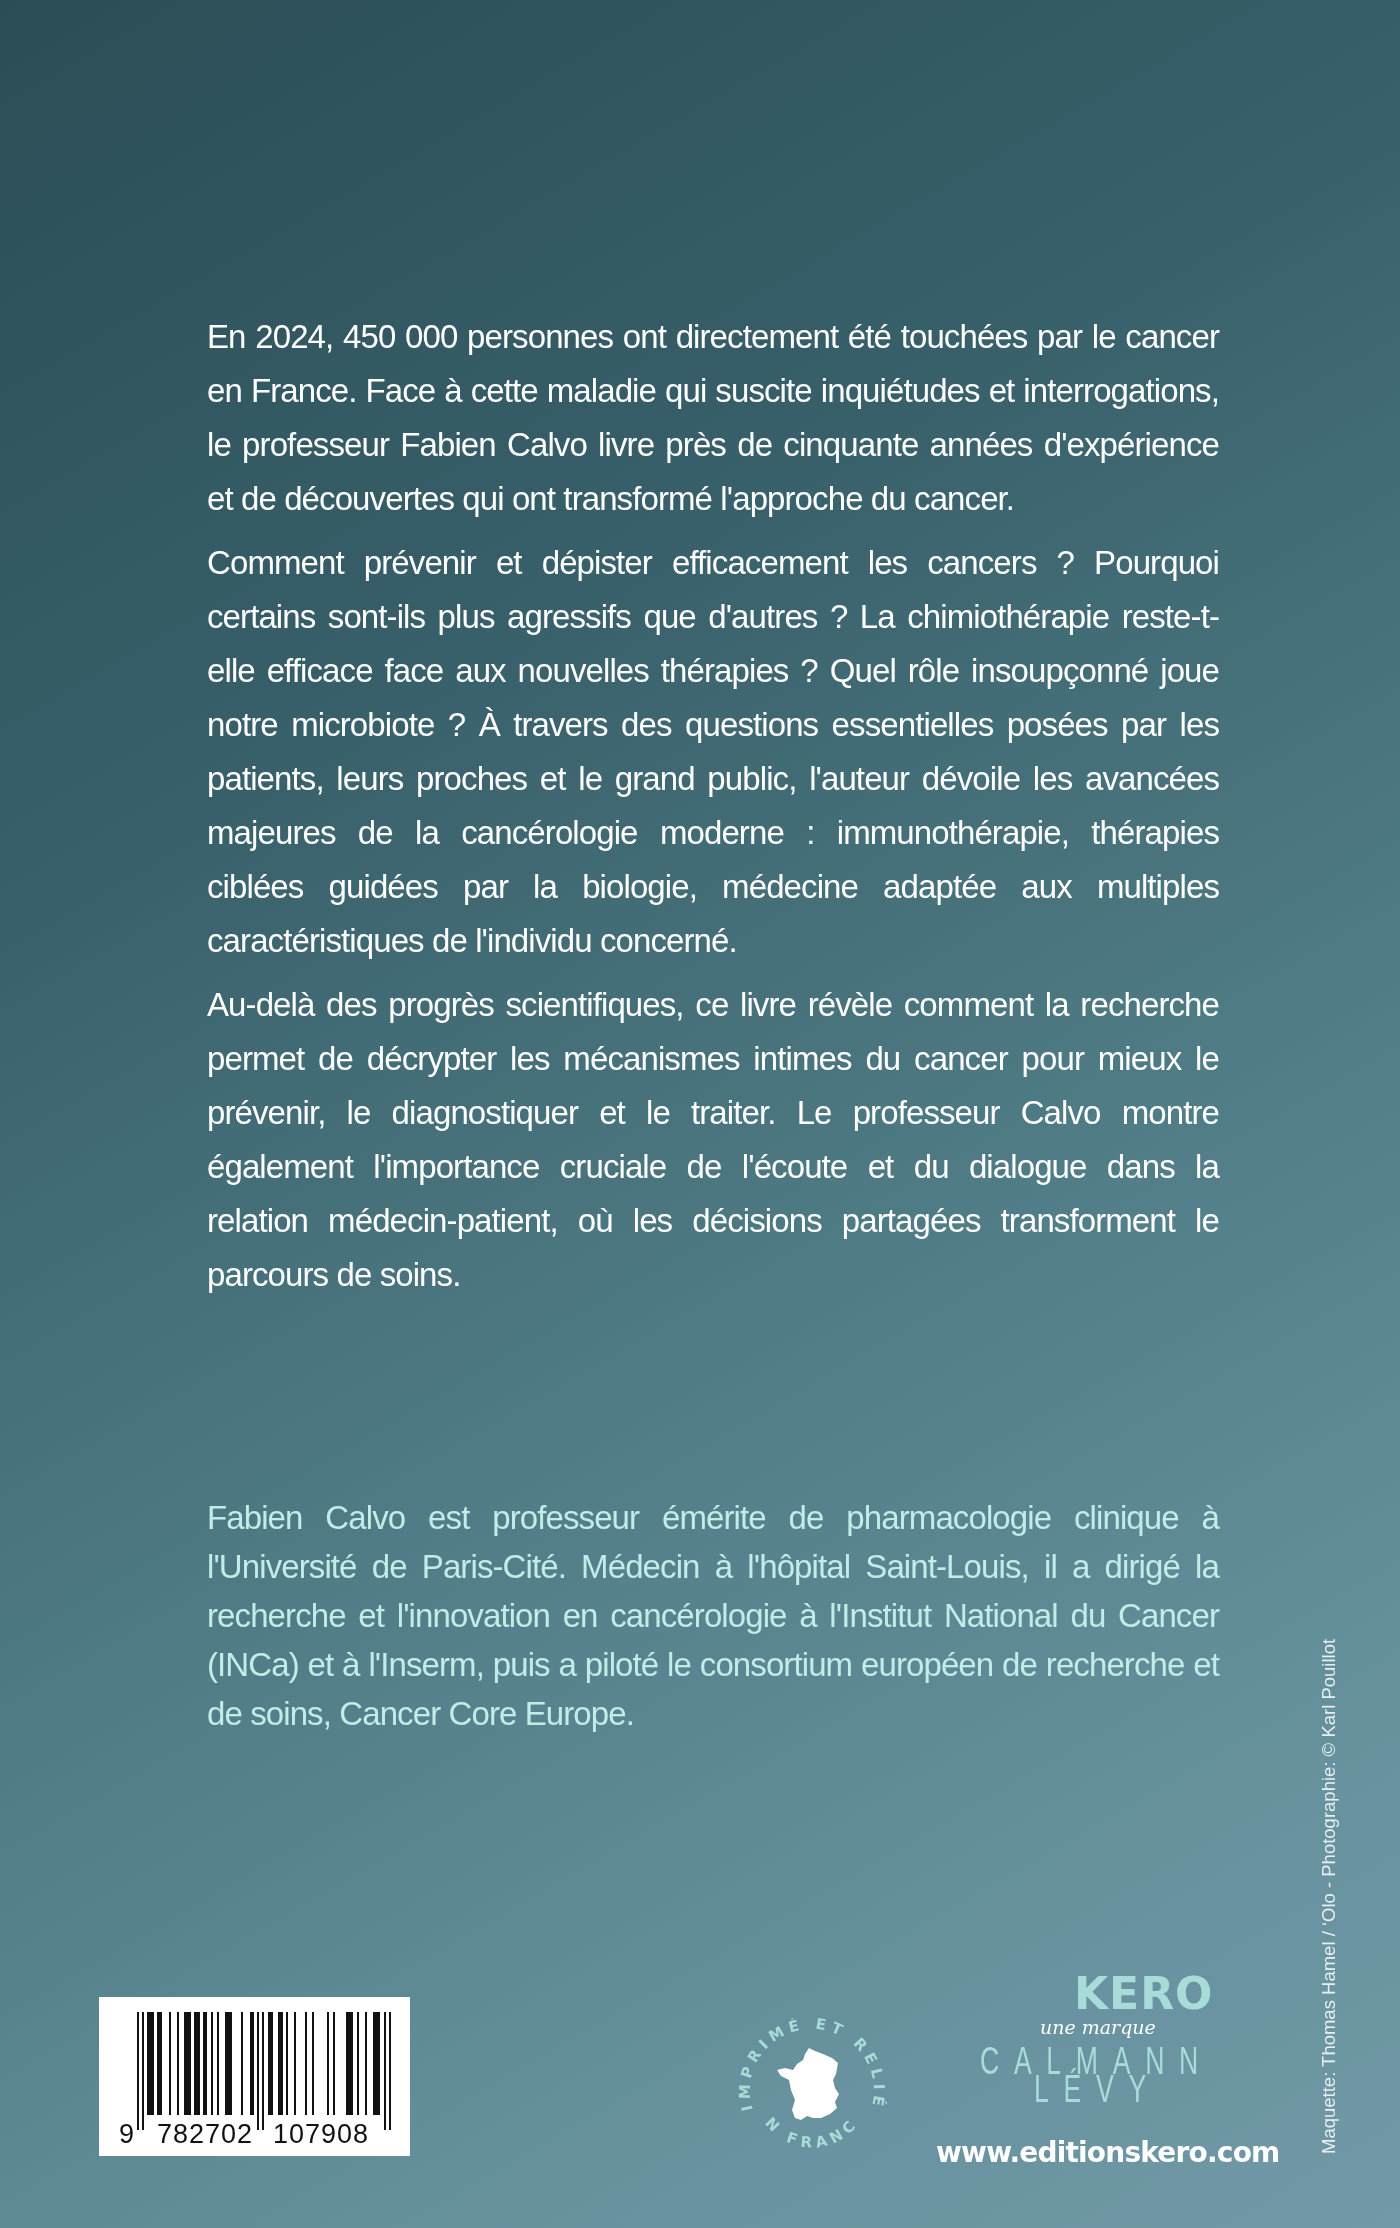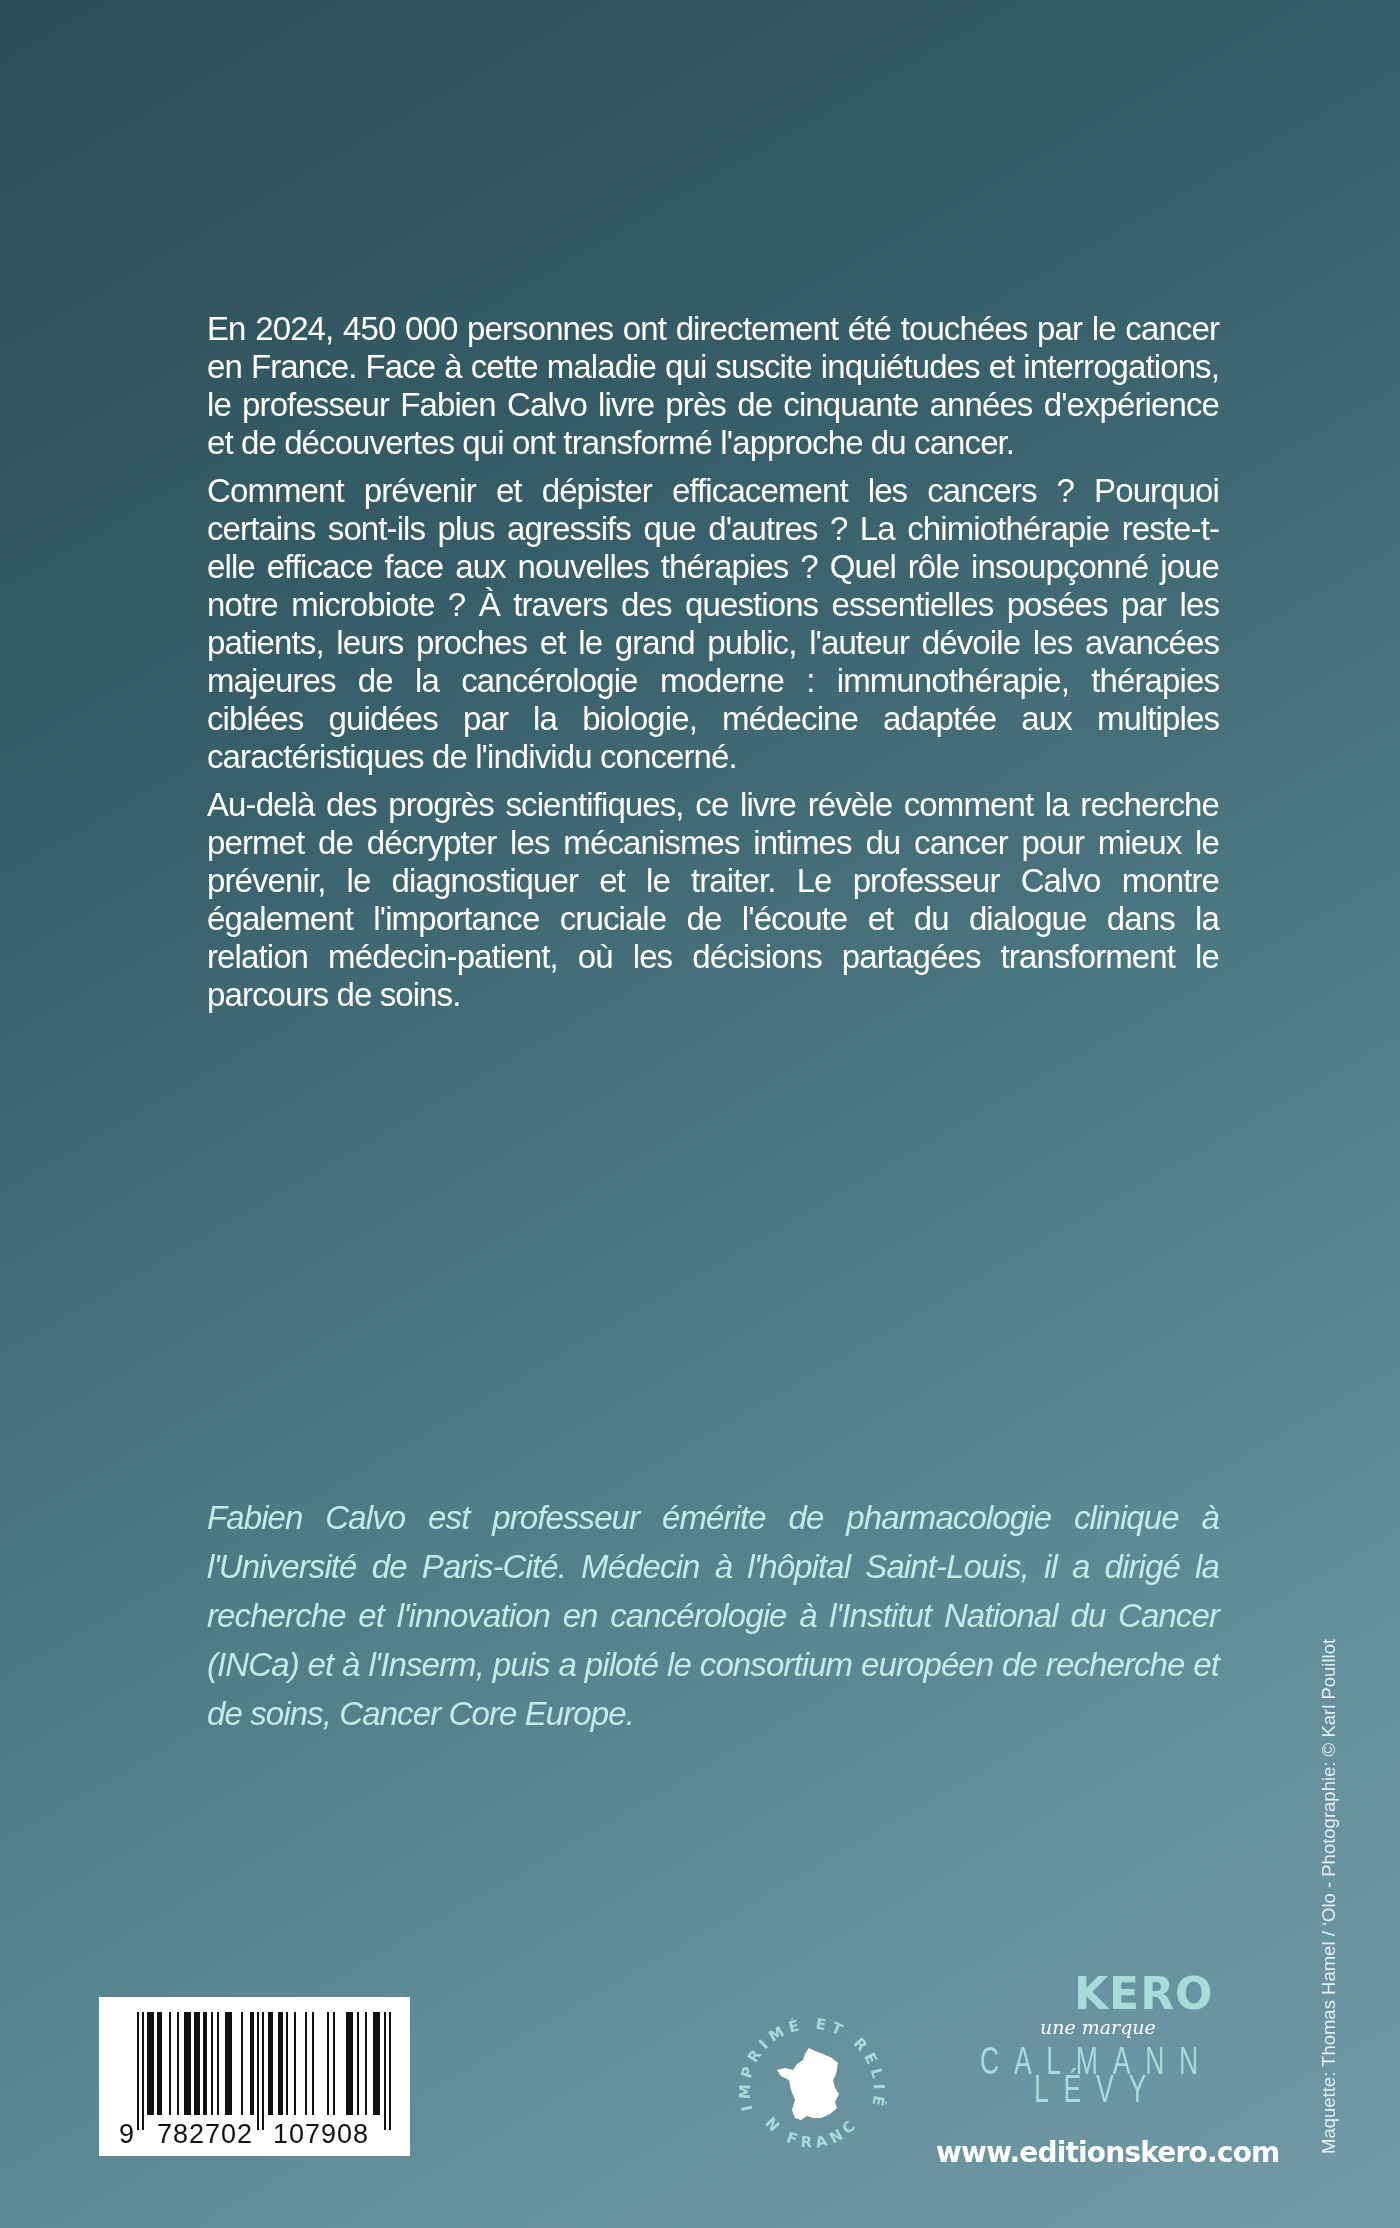--- a/index.html
+++ b/index.html
@@ -6,31 +6,30 @@
   body {
     width: 1400px; height: 2228px; position: relative; overflow: hidden;
     background: linear-gradient(150deg, #2b4d56 0%, #38606a 30%, #4d7983 55%, #64909c 80%, #7299a7 100%);
     font-family: "Liberation Sans", sans-serif;
   }
   .cover { position: absolute; inset: 0; }
   .blurb {
     position: absolute; left: 207px; top: 310px; width: 1012px;
     color: #ffffff;
     font-family: "Liberation Sans", sans-serif;
-    font-size: 33px; line-height: 38px;
+    font-size: 33px; line-height: 54px;
     letter-spacing: -0.9px;
     text-align: justify;
   }
   .blurb p { margin: 0 0 10px 0; }
   .bio {
     position: absolute; left: 207px; top: 1493px; width: 1012px;
     color: #c4ebe7;
     font-size: 33px; line-height: 49px; letter-spacing: -0.9px;
     text-align: justify;
-    font-style: italic;
   }
   .bio p { margin: 0; }
   .barcode-box {
     position: absolute; left: 99px; top: 1997px; width: 311px; height: 159px;
     background: #ffffff;
   }
   .barcode-bars {
     position: absolute; left: 38px; top: 15px; width: 256px; height: 118px;
   }
   .barcode-digits {

